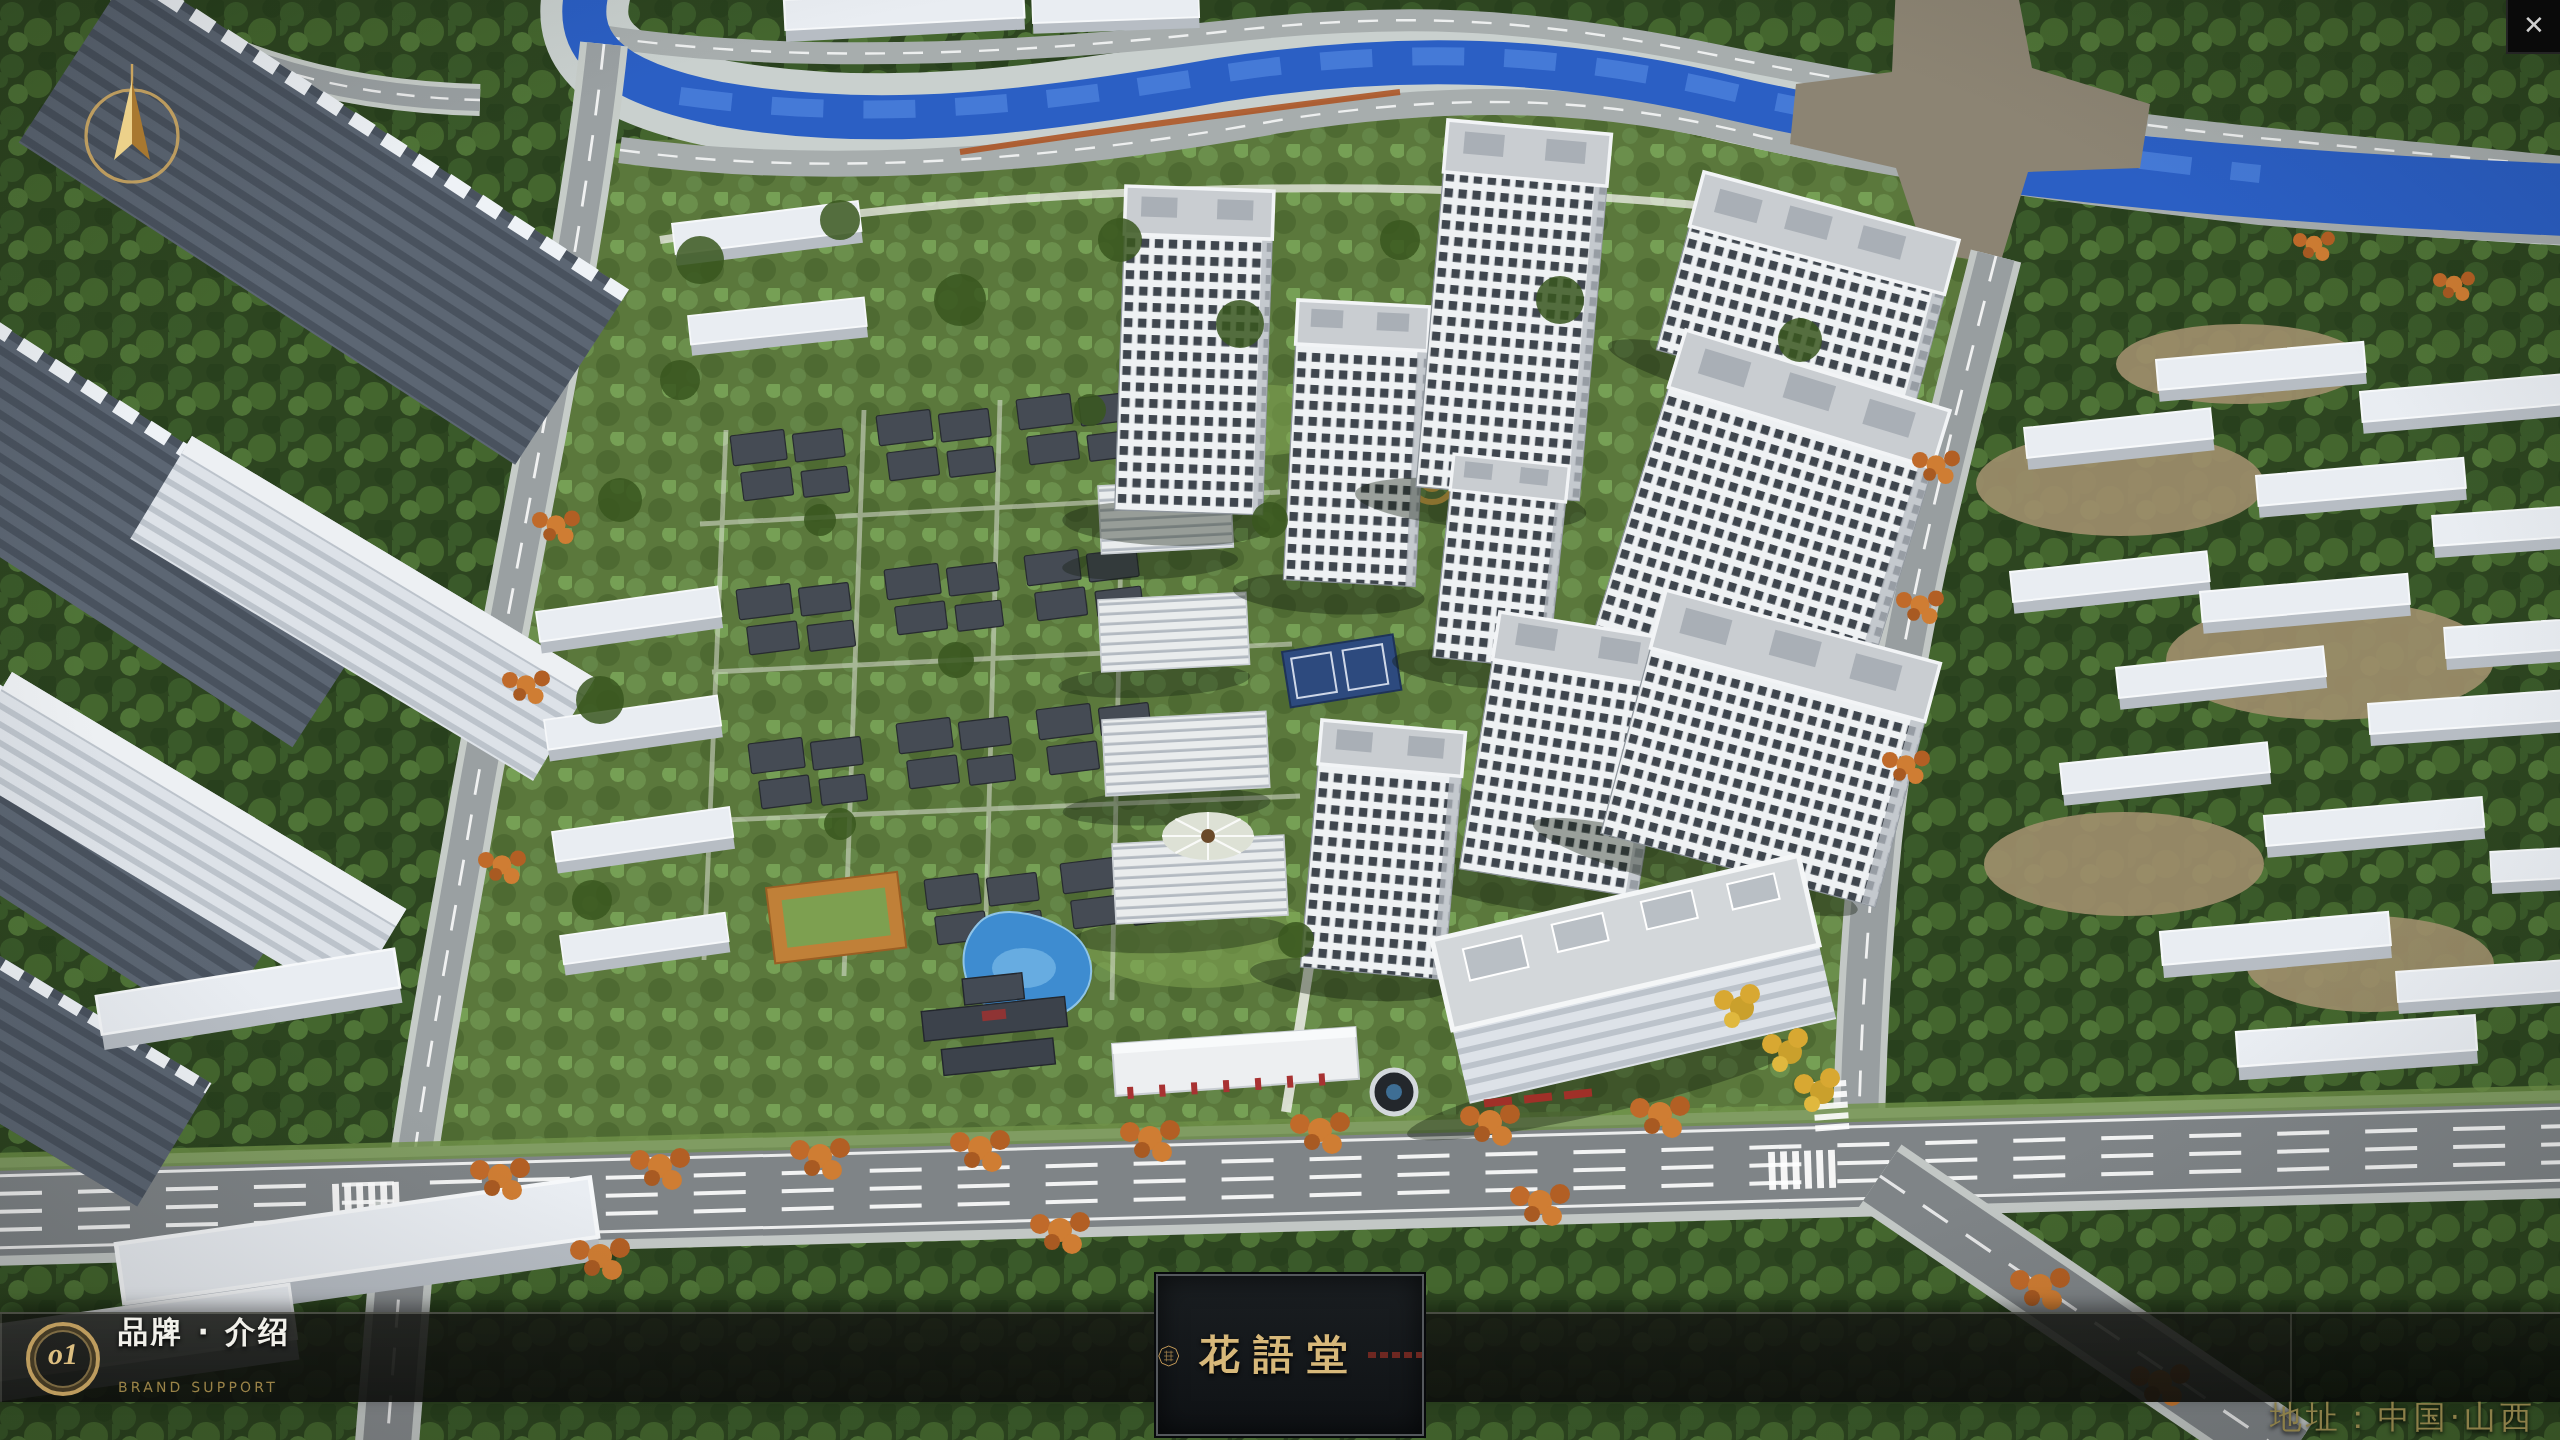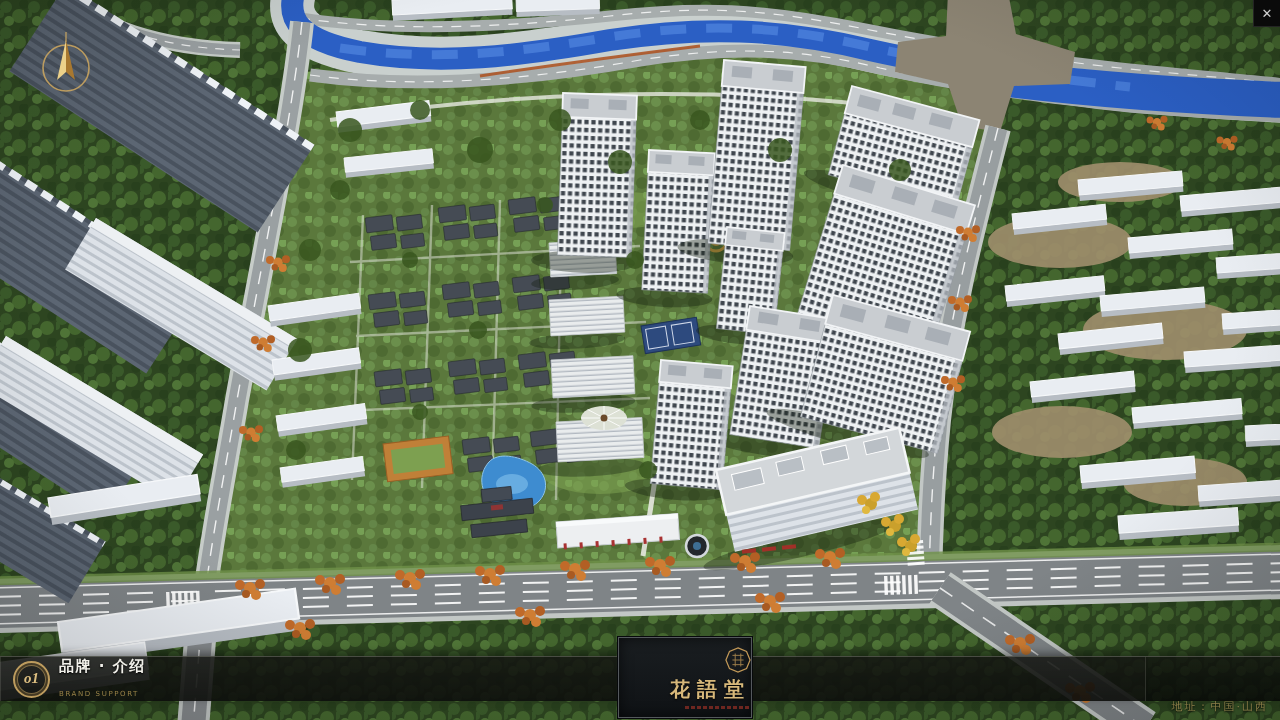--- a/index.html
+++ b/index.html
@@ -32,28 +32,28 @@
   .nav-text{display:flex;flex-direction:column;line-height:1.05;min-width:0;}
   .zh{font-size:15px;font-weight:bold;color:#f1f0ea;letter-spacing:1.5px;white-space:nowrap;
       text-shadow:0 1px 2px #000;}
   .en{font-size:7px;color:var(--text-gold,#9a8348);letter-spacing:1.6px;margin-top:16px;
       white-space:nowrap;text-transform:uppercase;}
 
   
   .logo-panel{position:absolute;left:578px;top:637px;width:132px;height:79px;
               background:linear-gradient(#1a1e21,#0f1215);
               border:1px solid #54585c;box-shadow:0 0 0 1px #07090b, inset 0 0 14px rgba(0,0,0,.65);
-              display:flex;flex-direction:column;align-items:flex-end;justify-content:center;gap:3px;margin-left:40px;}
+              display:flex;flex-direction:row;align-items:center;justify-content:center;gap:3px;}
   .logo-emblem{width:26px;height:26px;}
   .logo-title{font-family:"DejaVu Serif",serif;font-size:20px;font-weight:bold;color:#d7b87a;
               letter-spacing:7px;padding-left:7px;text-shadow:0 1px 2px #000;white-space:nowrap;}
   .logo-sub{width:66px;height:3px;opacity:.85;
             background:repeating-linear-gradient(90deg,#7e2a22 0 4px,rgba(0,0,0,0) 4px 6px);}
 
-  .address{position:absolute;right:12px;top:699px;font-size:11px;color:#8c7f49;
+  .address{position:absolute;right:12px;top:699px;font-size:16px;color:#8c7f49;
            letter-spacing:2px;text-shadow:0 1px 2px #000;white-space:nowrap;}
 </style>
 </head>
 <body>
 
 <div class="stage">
 
   <div class="scene">
   <svg viewBox="0 0 1280 720">
     <defs>

